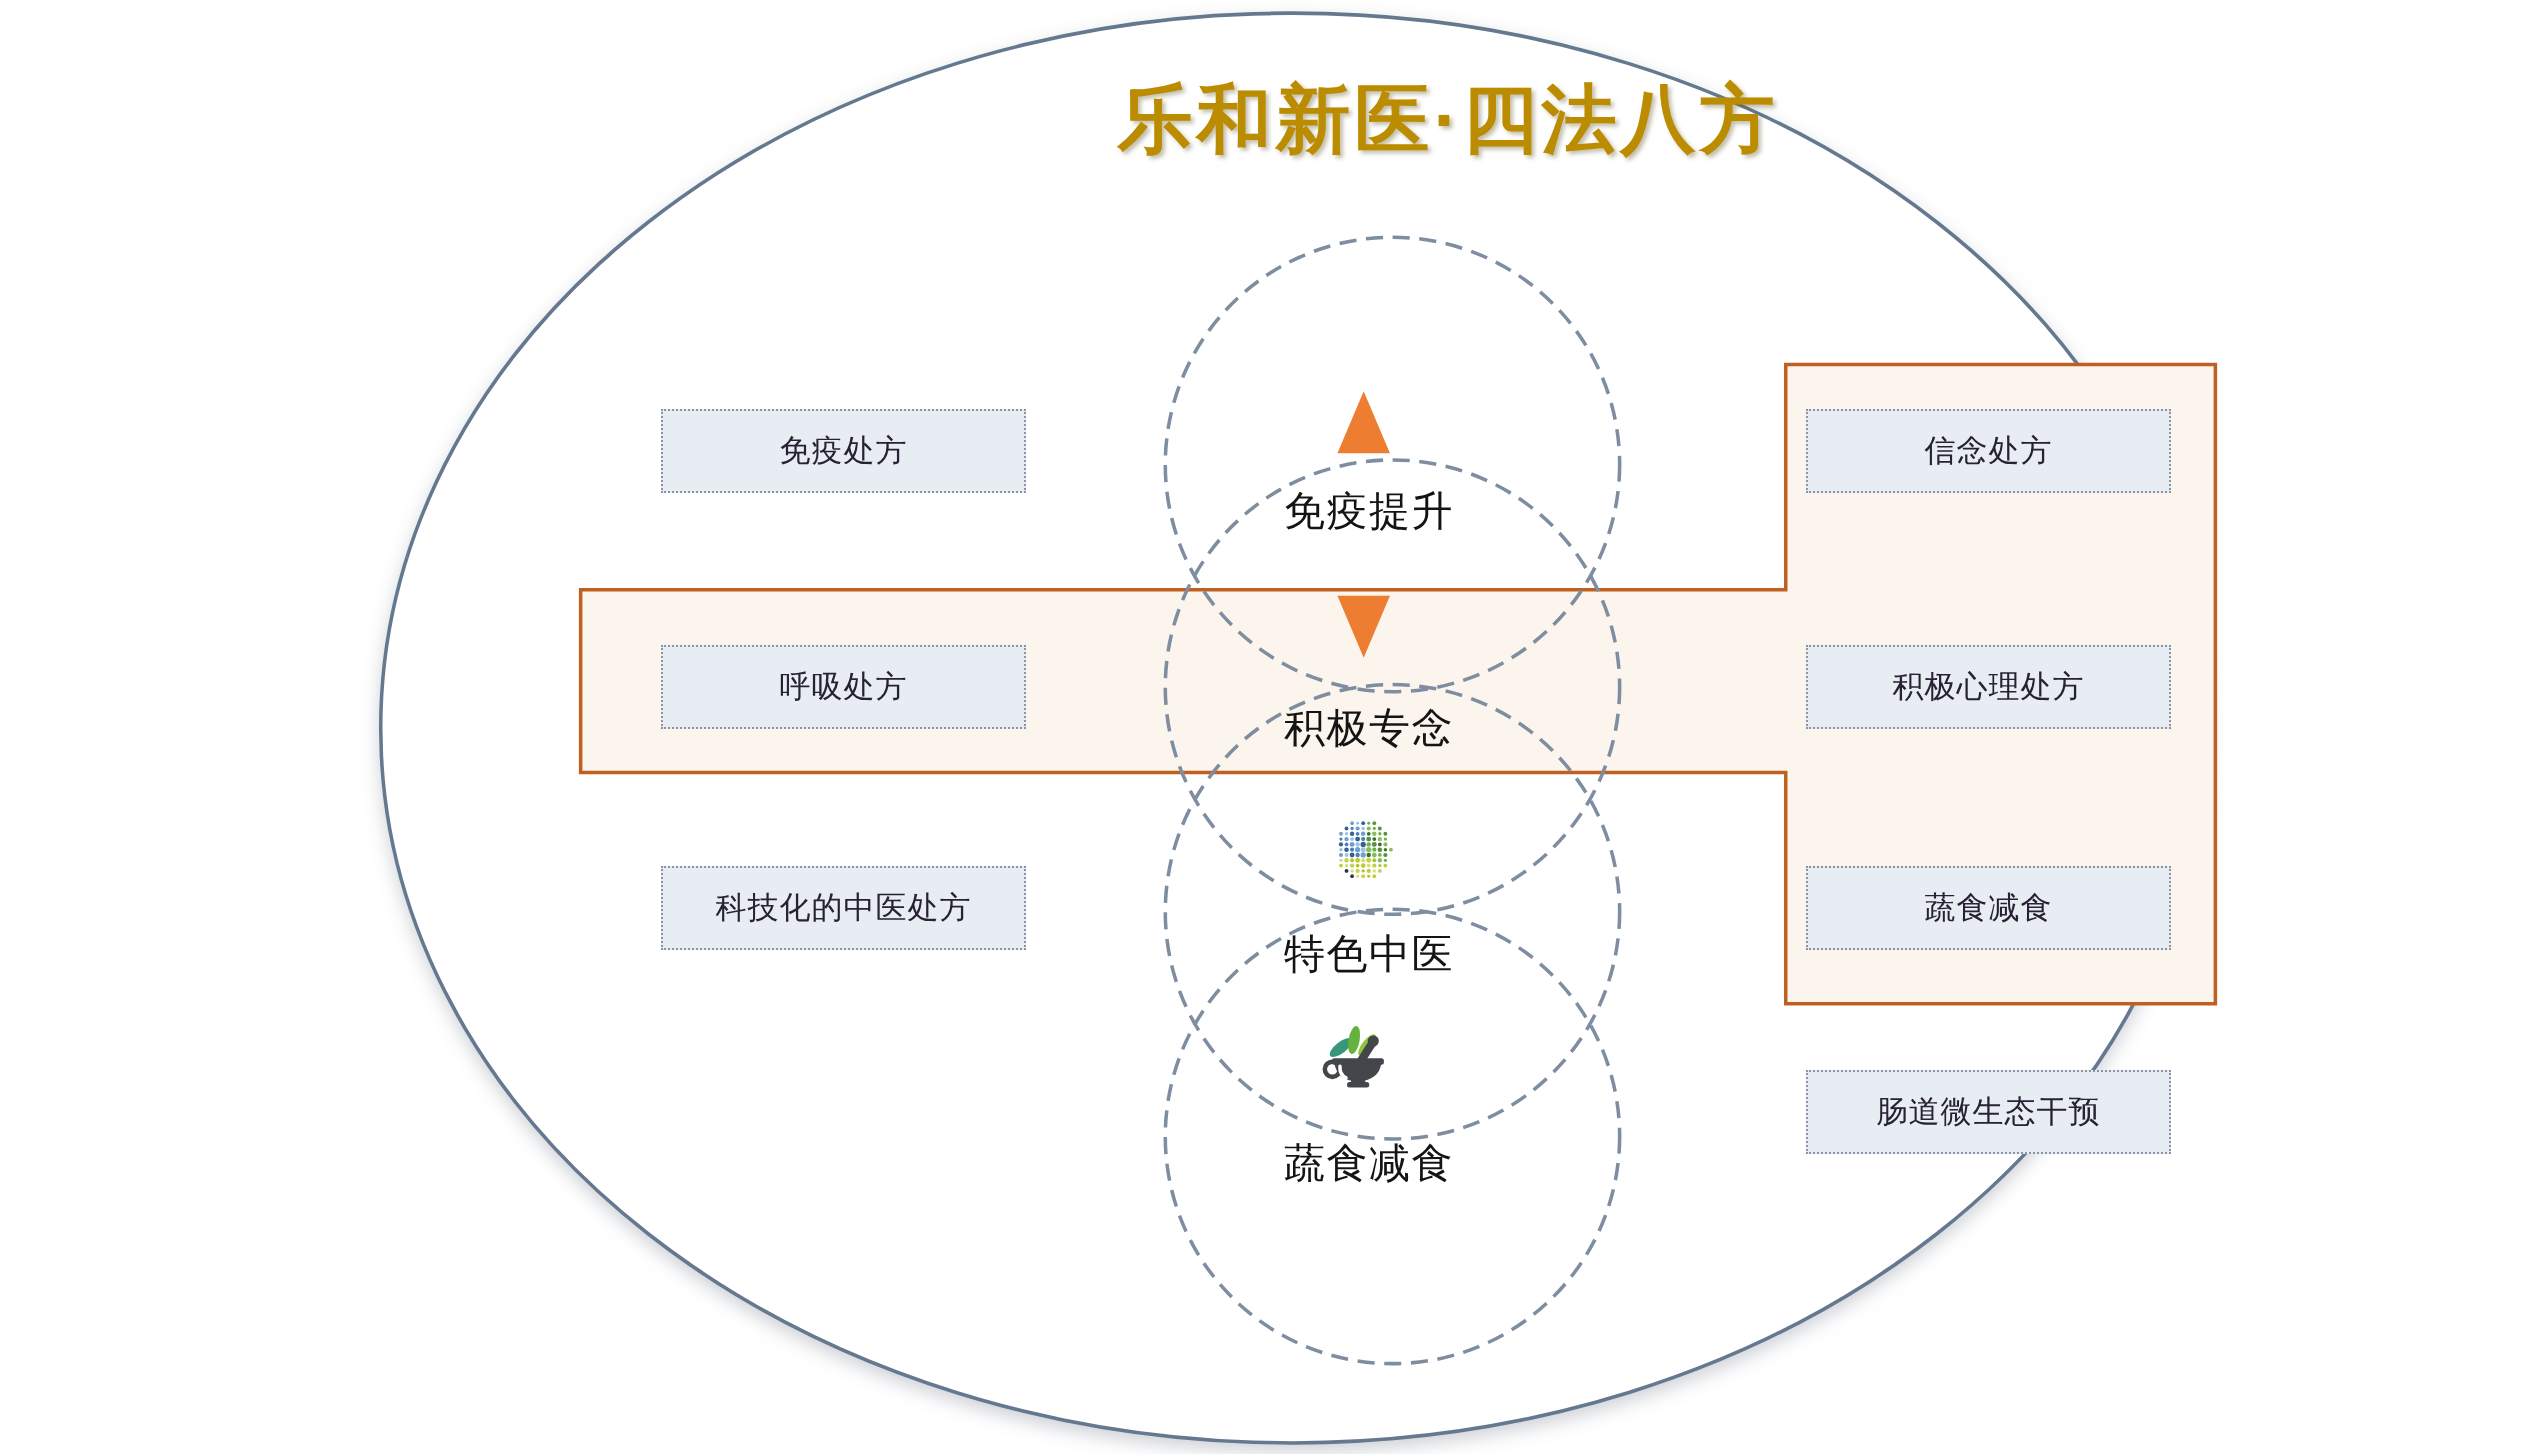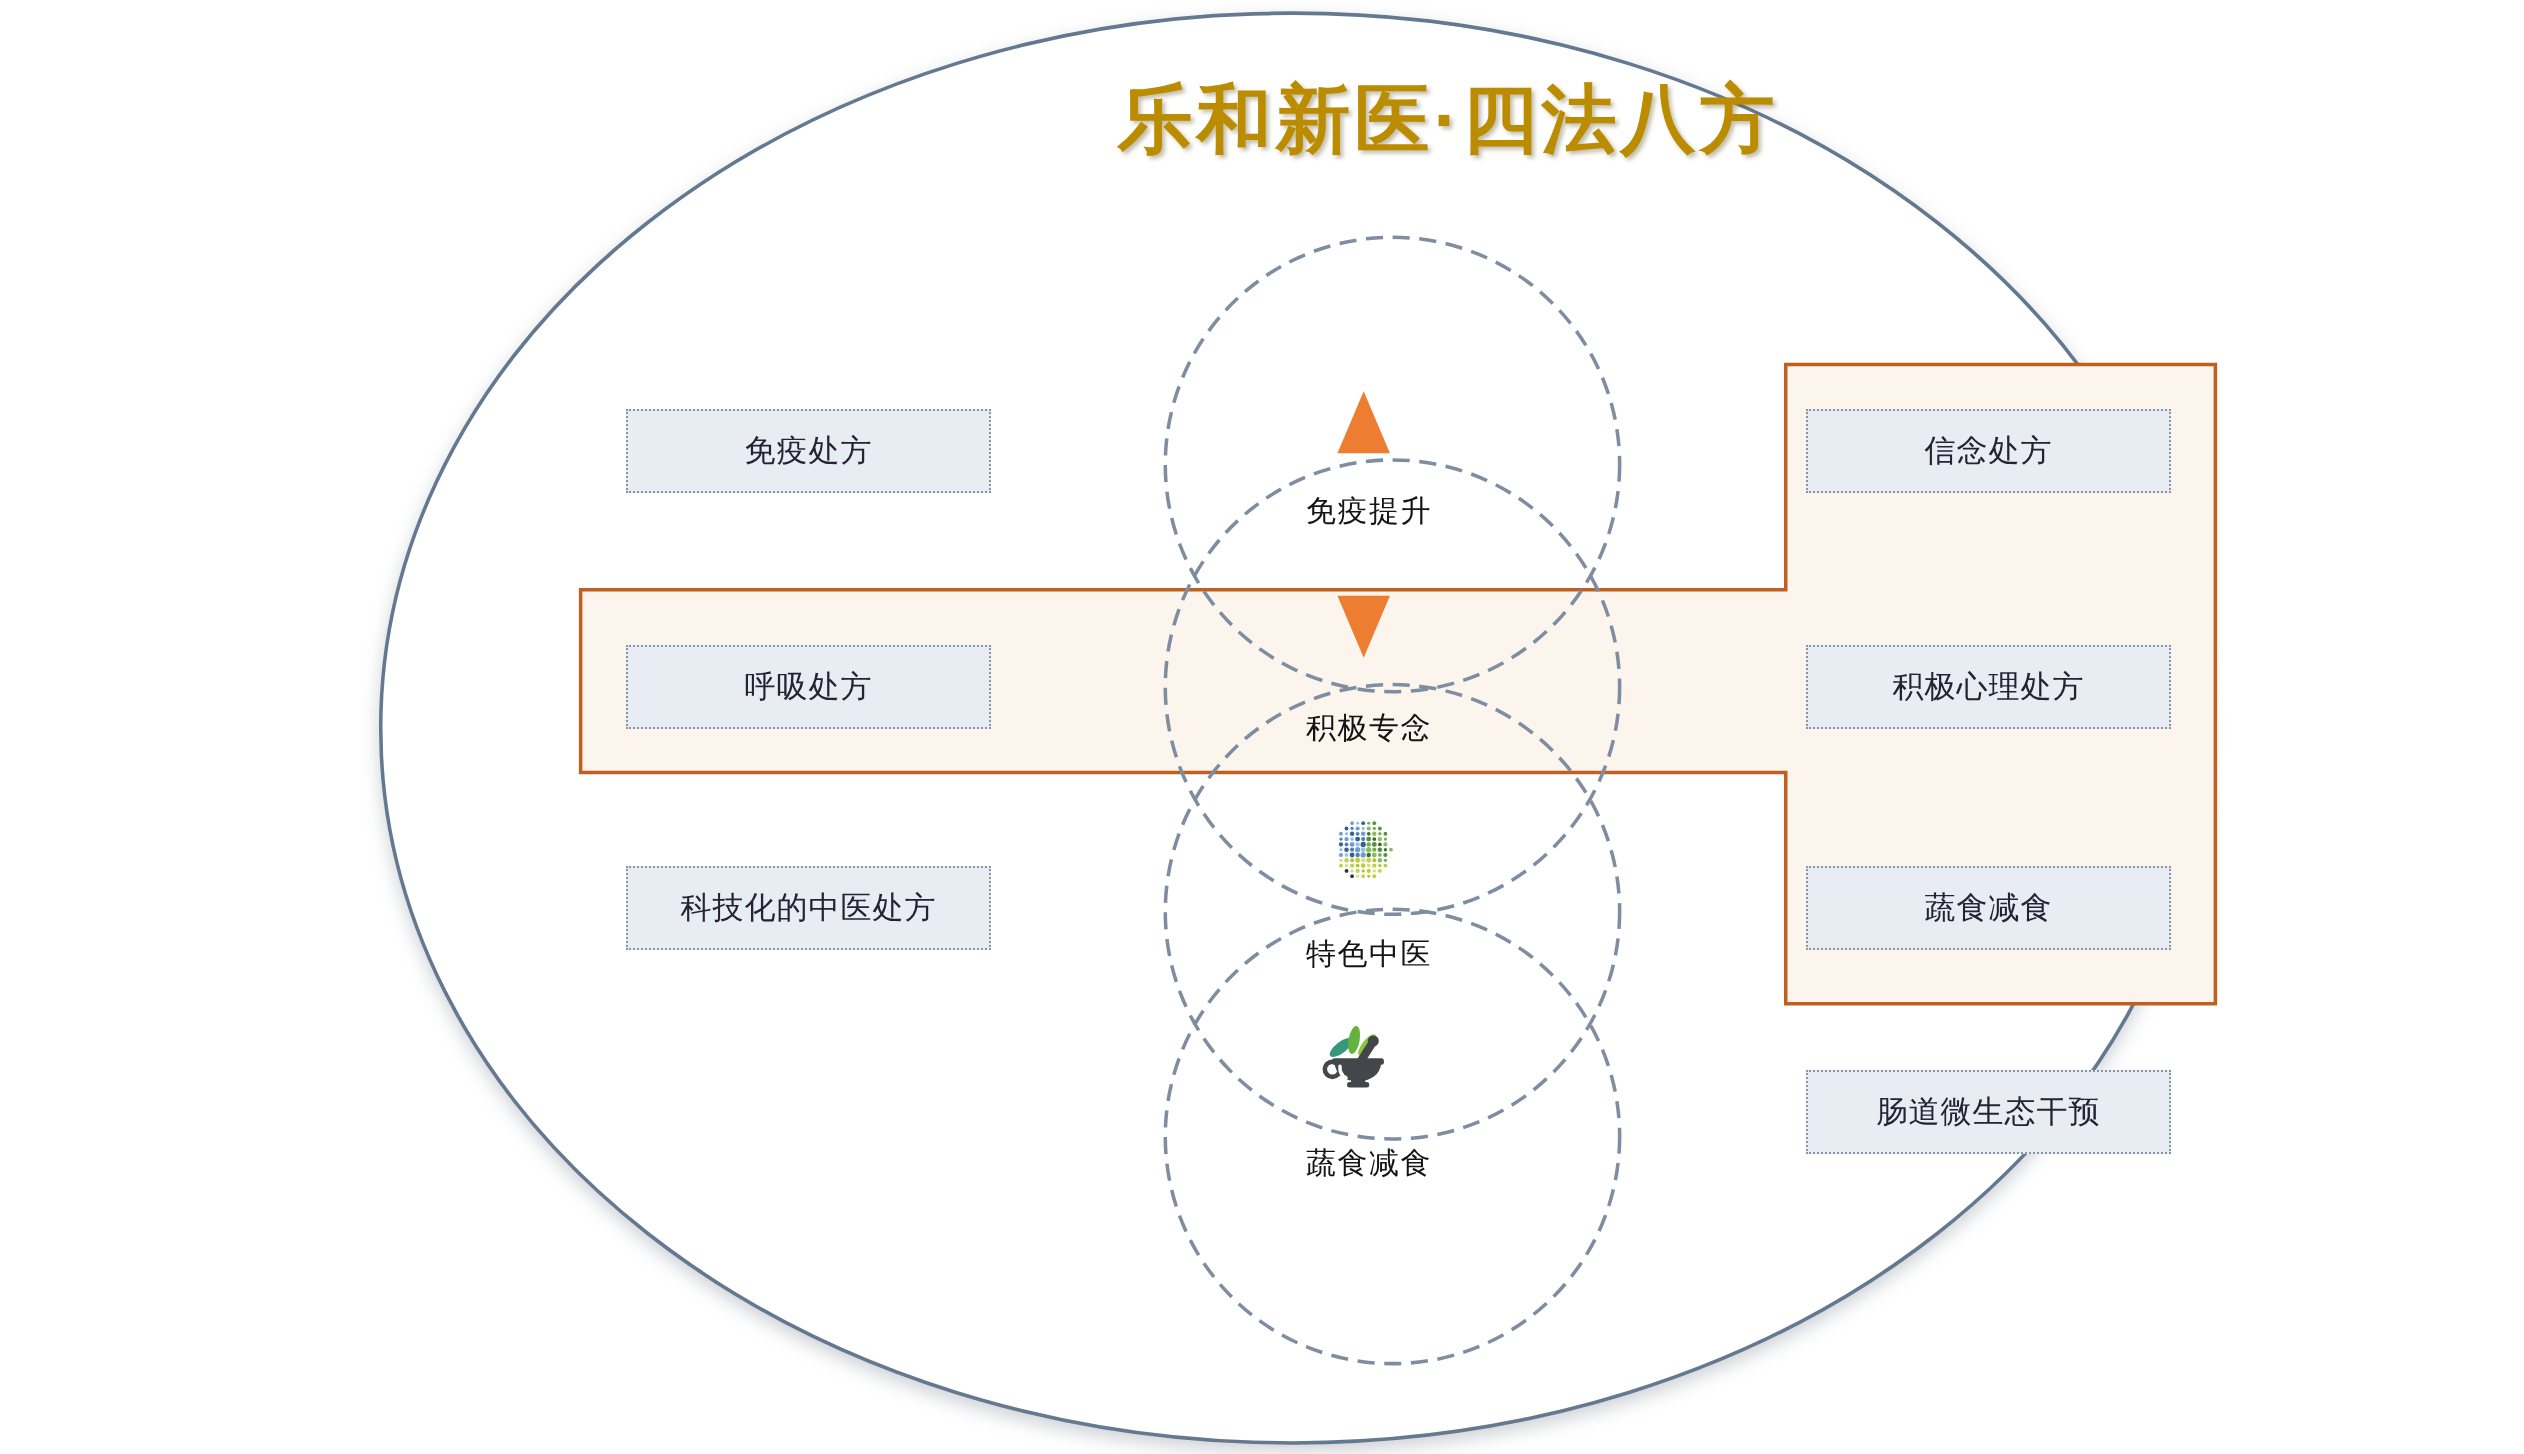--- a/index.html
+++ b/index.html
@@ -17,26 +17,26 @@
   }
   .rx-box{
     position:absolute;width:365px;height:84px;box-sizing:border-box;
     background:var(--box_fill,#E8ECF3);
     border:2px dotted var(--box_border,#8A94A4);
     display:flex;align-items:center;justify-content:center;
   }
   .rx-box span{
     font-size:31px;color:#262233;letter-spacing:1px;white-space:nowrap;
   }
-  .col-left{left:626px;}
+  .col-left{left:661px;}
   .col-right{left:1806px;}
   .row-0{top:409px;} .row-1{top:645px;text-align:right;} .row-2{top:866px;} .row-3{top:1070px;}
   .flow-label{
     position:absolute;left:1369px;transform:translate(-50%,-50%);
-    font-size:30px;color:#141414;letter-spacing:1.5px;white-space:nowrap;
+    font-size:41px;color:#141414;letter-spacing:1.5px;white-space:nowrap;
   }
   #flow-immunity{top:511px;}
   #flow-mindfulness{top:728px;}
   #flow-tcm{top:954px;}
   #flow-diet{top:1163px;}
 </style>
 </head>
 <body>
 
 <div class="canvas" style="--gold: #BB8C00; --orange: #ED7D31; --orange_border: #C06020; --cream: #FBF5EE; --box_fill: #E8ECF3; --box_border: #8A94A4; --dash_circle: #7E8DA0; --ellipse_stroke: #64788F; --mortar_gray: #43464A;">

